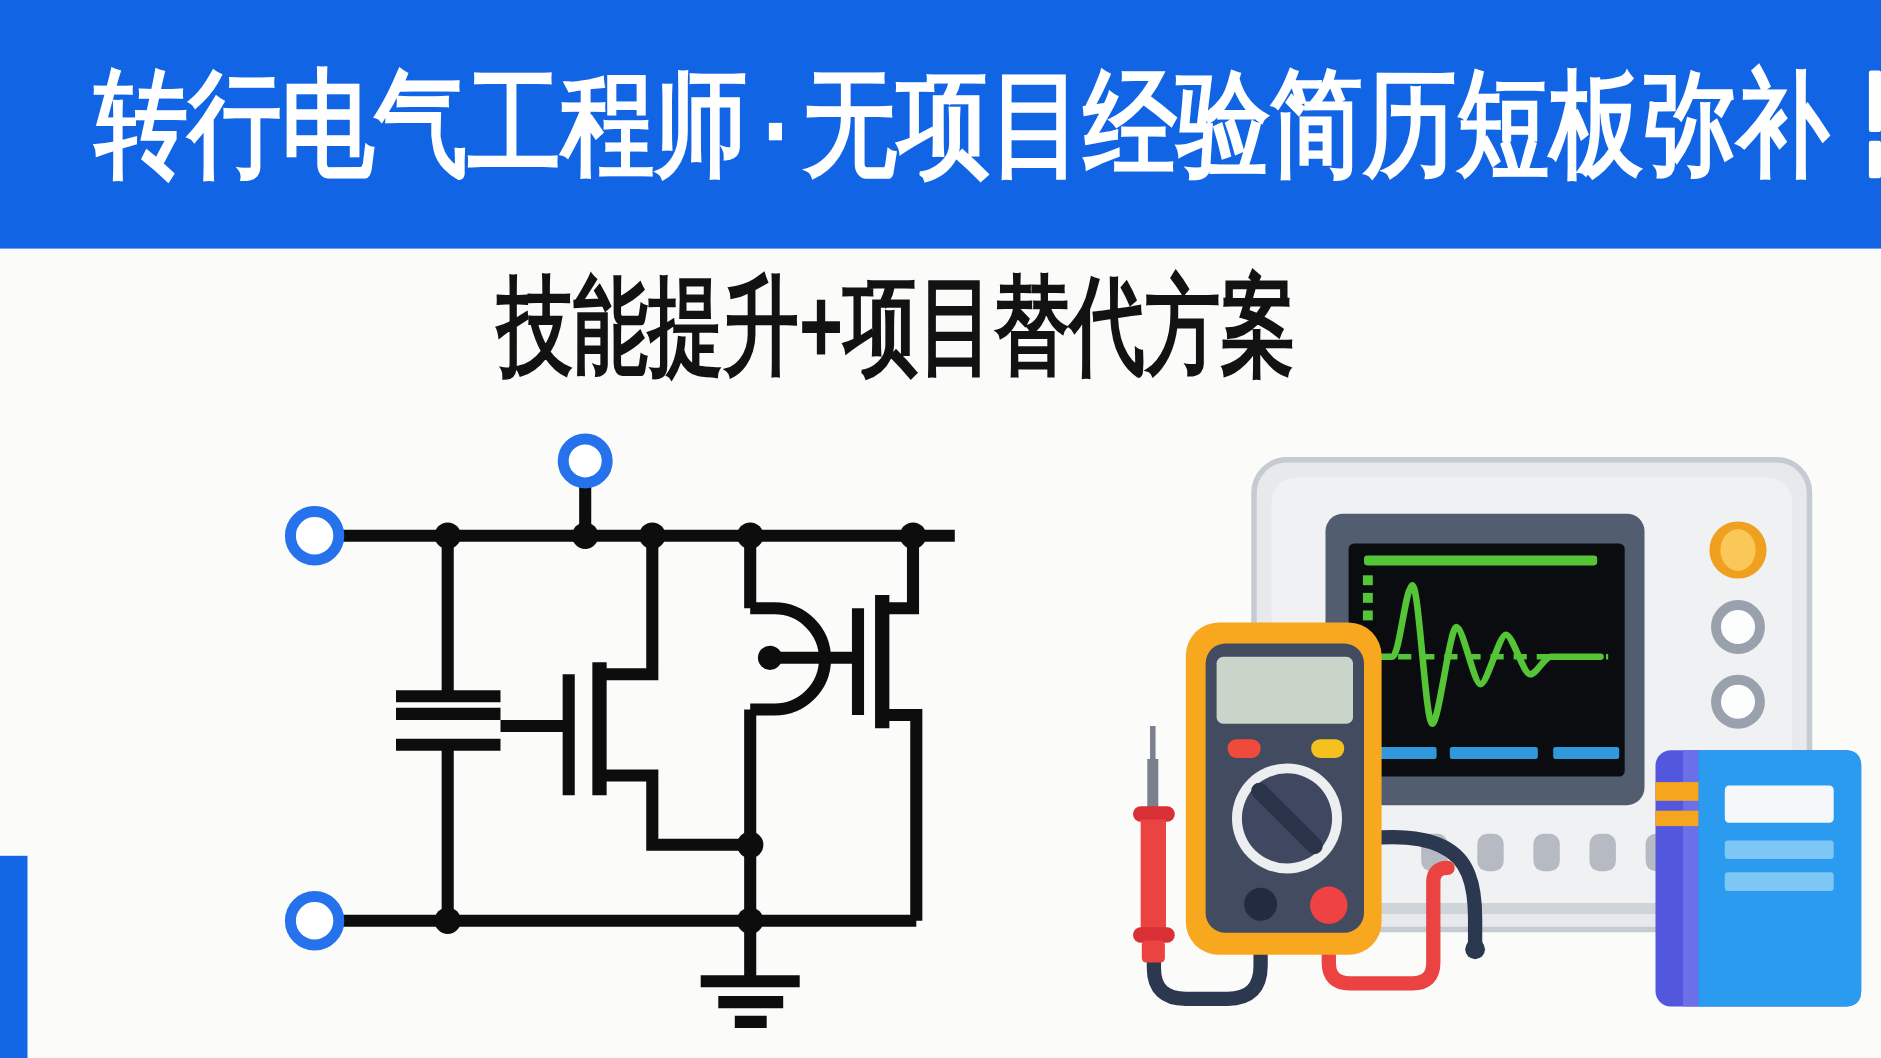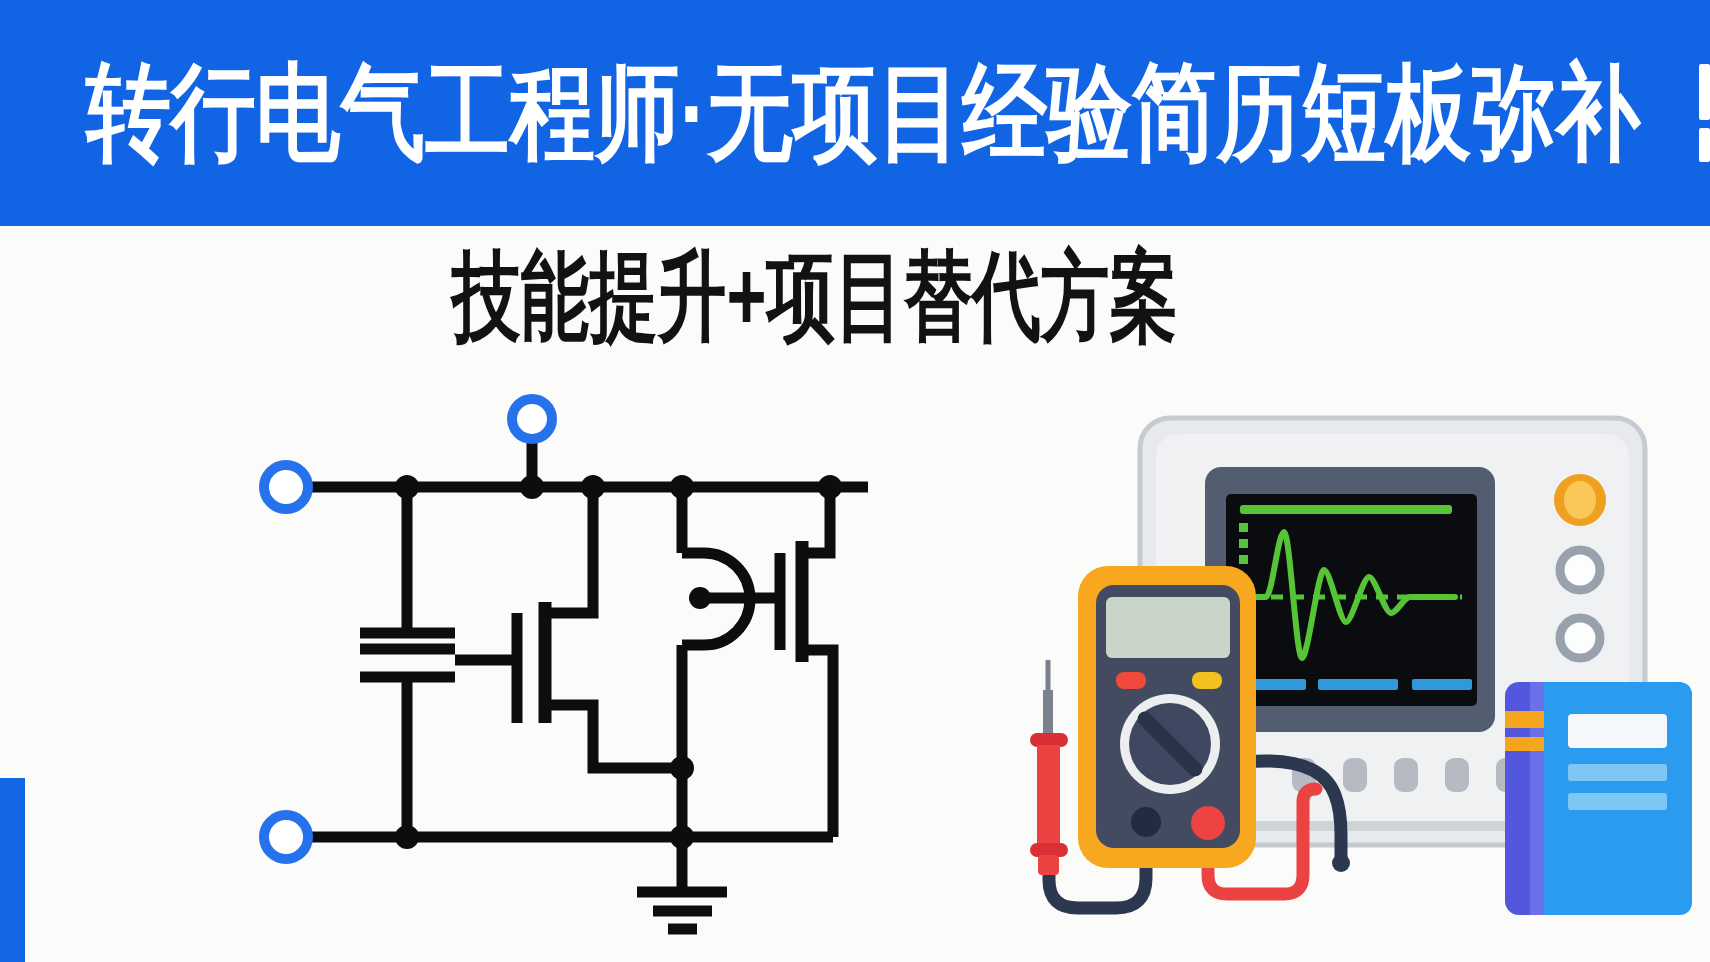--- a/index.html
+++ b/index.html
@@ -7,21 +7,21 @@
     position:relative;
     width:1710px;height:962px;
     overflow:hidden;
     background:var(--page-bg,#fbfbf9);
     font-family:"Liberation Sans", sans-serif;
   }
   
   #header{
     position:absolute;left:0;top:0;width:1710px;height:226px;
     background:var(--header-bg,#1164e3);
-    display:flex;align-items:center;
+    display:flex;align-items:center;font-family:Liberation Mono, monospace;
   }
   #header .title{
     color:var(--header-text,#ffffff);
     font-size:106px;font-weight:bold;
     white-space:nowrap;
     transform:scaleX(0.80);transform-origin:left center;
     margin-left:86px;
     letter-spacing:0px;
   }
   .char-fragment{

